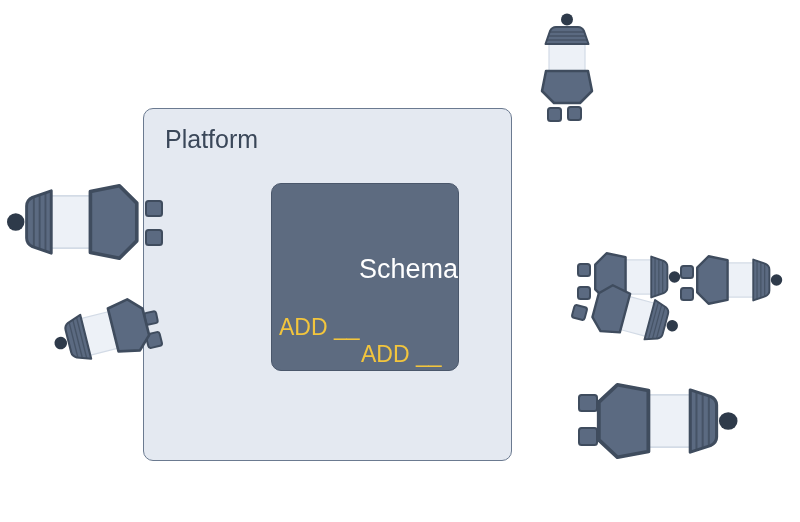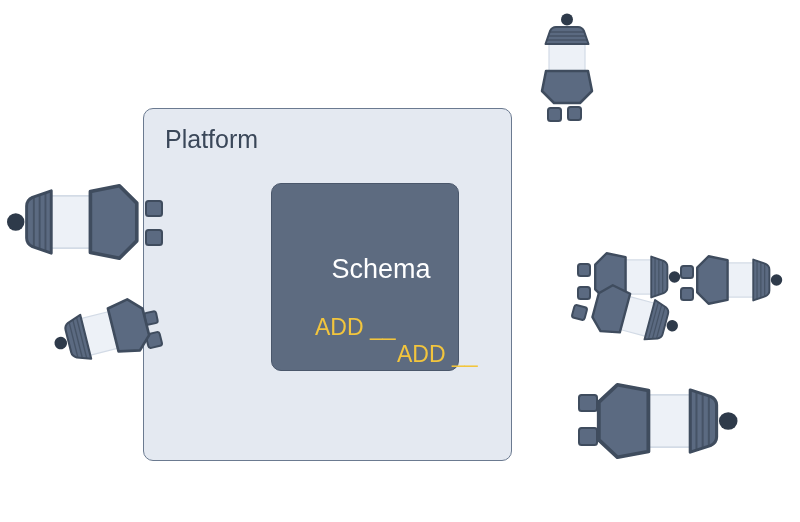--- a/index.html
+++ b/index.html
@@ -40,35 +40,34 @@
     top: 74px;
     width: 188px;
     height: 188px;
     background: var(--schema-fill, #5d6b80);
     border: 1px solid var(--schema-border, #4a576b);
     border-radius: 10px;
     box-sizing: border-box;
   }
   .schema-label {
     position: absolute;
-    left: 16px;
+    left: 0;
     top: 70px;
     width: 100%;
-    text-align: center;
+    text-align: right;
     font-size: 27px;
     line-height: 30px;
     color: var(--schema-text, #ffffff);
   }
   .add {
     position: absolute;
     font-size: 23px;
     line-height: 24px;
     color: var(--accent-yellow, #f2c53d);
     white-space: pre;
-    margin-left: 36px;
   }
   .add1 { left: 7px;  top: 131px; }
   .add2 { left: 89px; top: 158px; }
   #plugs-layer {
     position: absolute;
     left: 0;
     top: 0;
     pointer-events: none;
   }
 </style>

